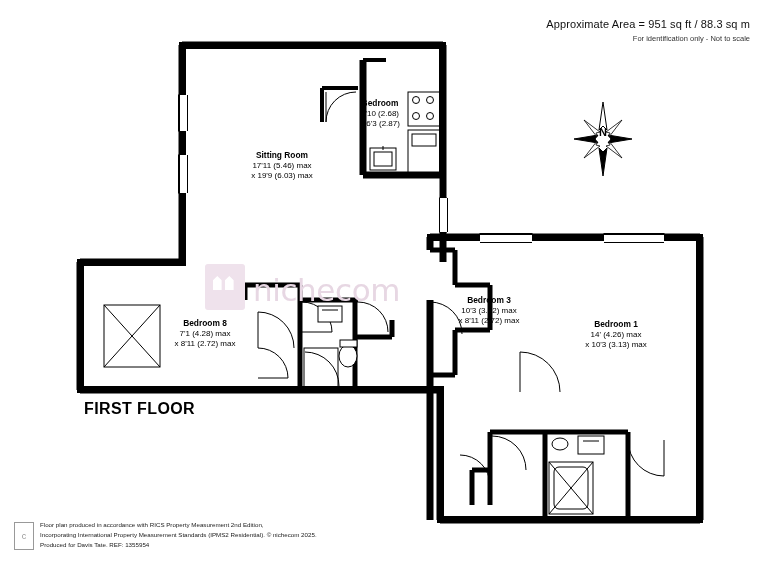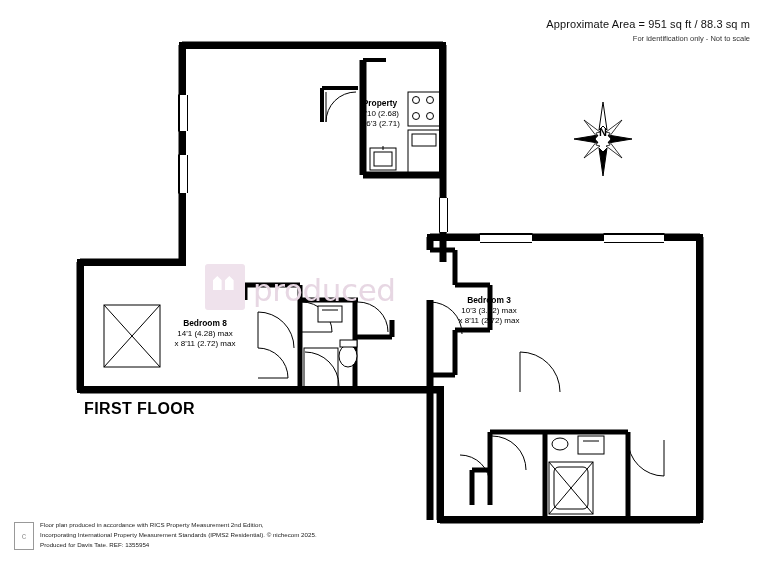--- a/index.html
+++ b/index.html
@@ -339,42 +339,52 @@
   <div class="wall" style="left:437px; top:386px; width:7px; height:137px;"></div>
 
   <div class="winv" style="left:179px; top:95px; width:7px; height:36px;"></div>
   <div class="winv" style="left:179px; top:155px; width:7px; height:38px;"></div>
   <div class="winv" style="left:439px; top:198px; width:7px; height:34px;"></div>
   <div class="win" style="left:480px; top:234px; width:52px; height:7px;"></div>
   <div class="win" style="left:604px; top:234px; width:60px; height:7px;"></div>
 
   <div class="watermark">
     <div class="wm-badge"></div>
-    <div class="wm-text">produced</div>
+    <div class="wm-text">nichecom</div>
   </div>
 
   <div class="room-label" style="left:341px; top:98px; width:78px;">
-    <span class="rname">Property</span>
+    <span class="rname">Bedroom</span>
     <span class="rdim">8'10 (2.68)</span>
-    <span class="rdim">x 6'3 (2.71)</span>
-  </div>
-
+    <span class="rdim">x 6'3 (2.87)</span>
+  </div>
+
+  <div class="room-label" style="left:212px; top:150px; width:140px;">
+    <span class="rname">Sitting Room</span>
+    <span class="rdim">17'11 (5.46) max</span>
+    <span class="rdim">x 19'9 (6.03) max</span>
+  </div>
 
   <div class="room-label" style="left:140px; top:318px; width:130px;">
     <span class="rname">Bedroom 8</span>
-    <span class="rdim">14'1 (4.28) max</span>
+    <span class="rdim">7'1 (4.28) max</span>
     <span class="rdim">x 8'11 (2.72) max</span>
   </div>
 
   <div class="room-label" style="left:424px; top:295px; width:130px;">
     <span class="rname">Bedroom 3</span>
     <span class="rdim">10'3 (3.12) max</span>
     <span class="rdim">x 8'11 (2.72) max</span>
   </div>
 
+  <div class="room-label" style="left:551px; top:319px; width:130px;">
+    <span class="rname">Bedroom 1</span>
+    <span class="rdim">14' (4.26) max</span>
+    <span class="rdim">x 10'3 (3.13) max</span>
+  </div>
 
   <div class="floor-title" style="left:84px; top:400px;">FIRST FLOOR</div>
 
   <div class="footer">
     <div class="fbox">
       <span class="c">c</span>
     </div>
     <div class="ftext">
       <div>Floor plan produced in accordance with RICS Property Measurement 2nd Edition,</div>
       <div>Incorporating International Property Measurement Standards (IPMS2 Residential).   © nichecom 2025.</div>

